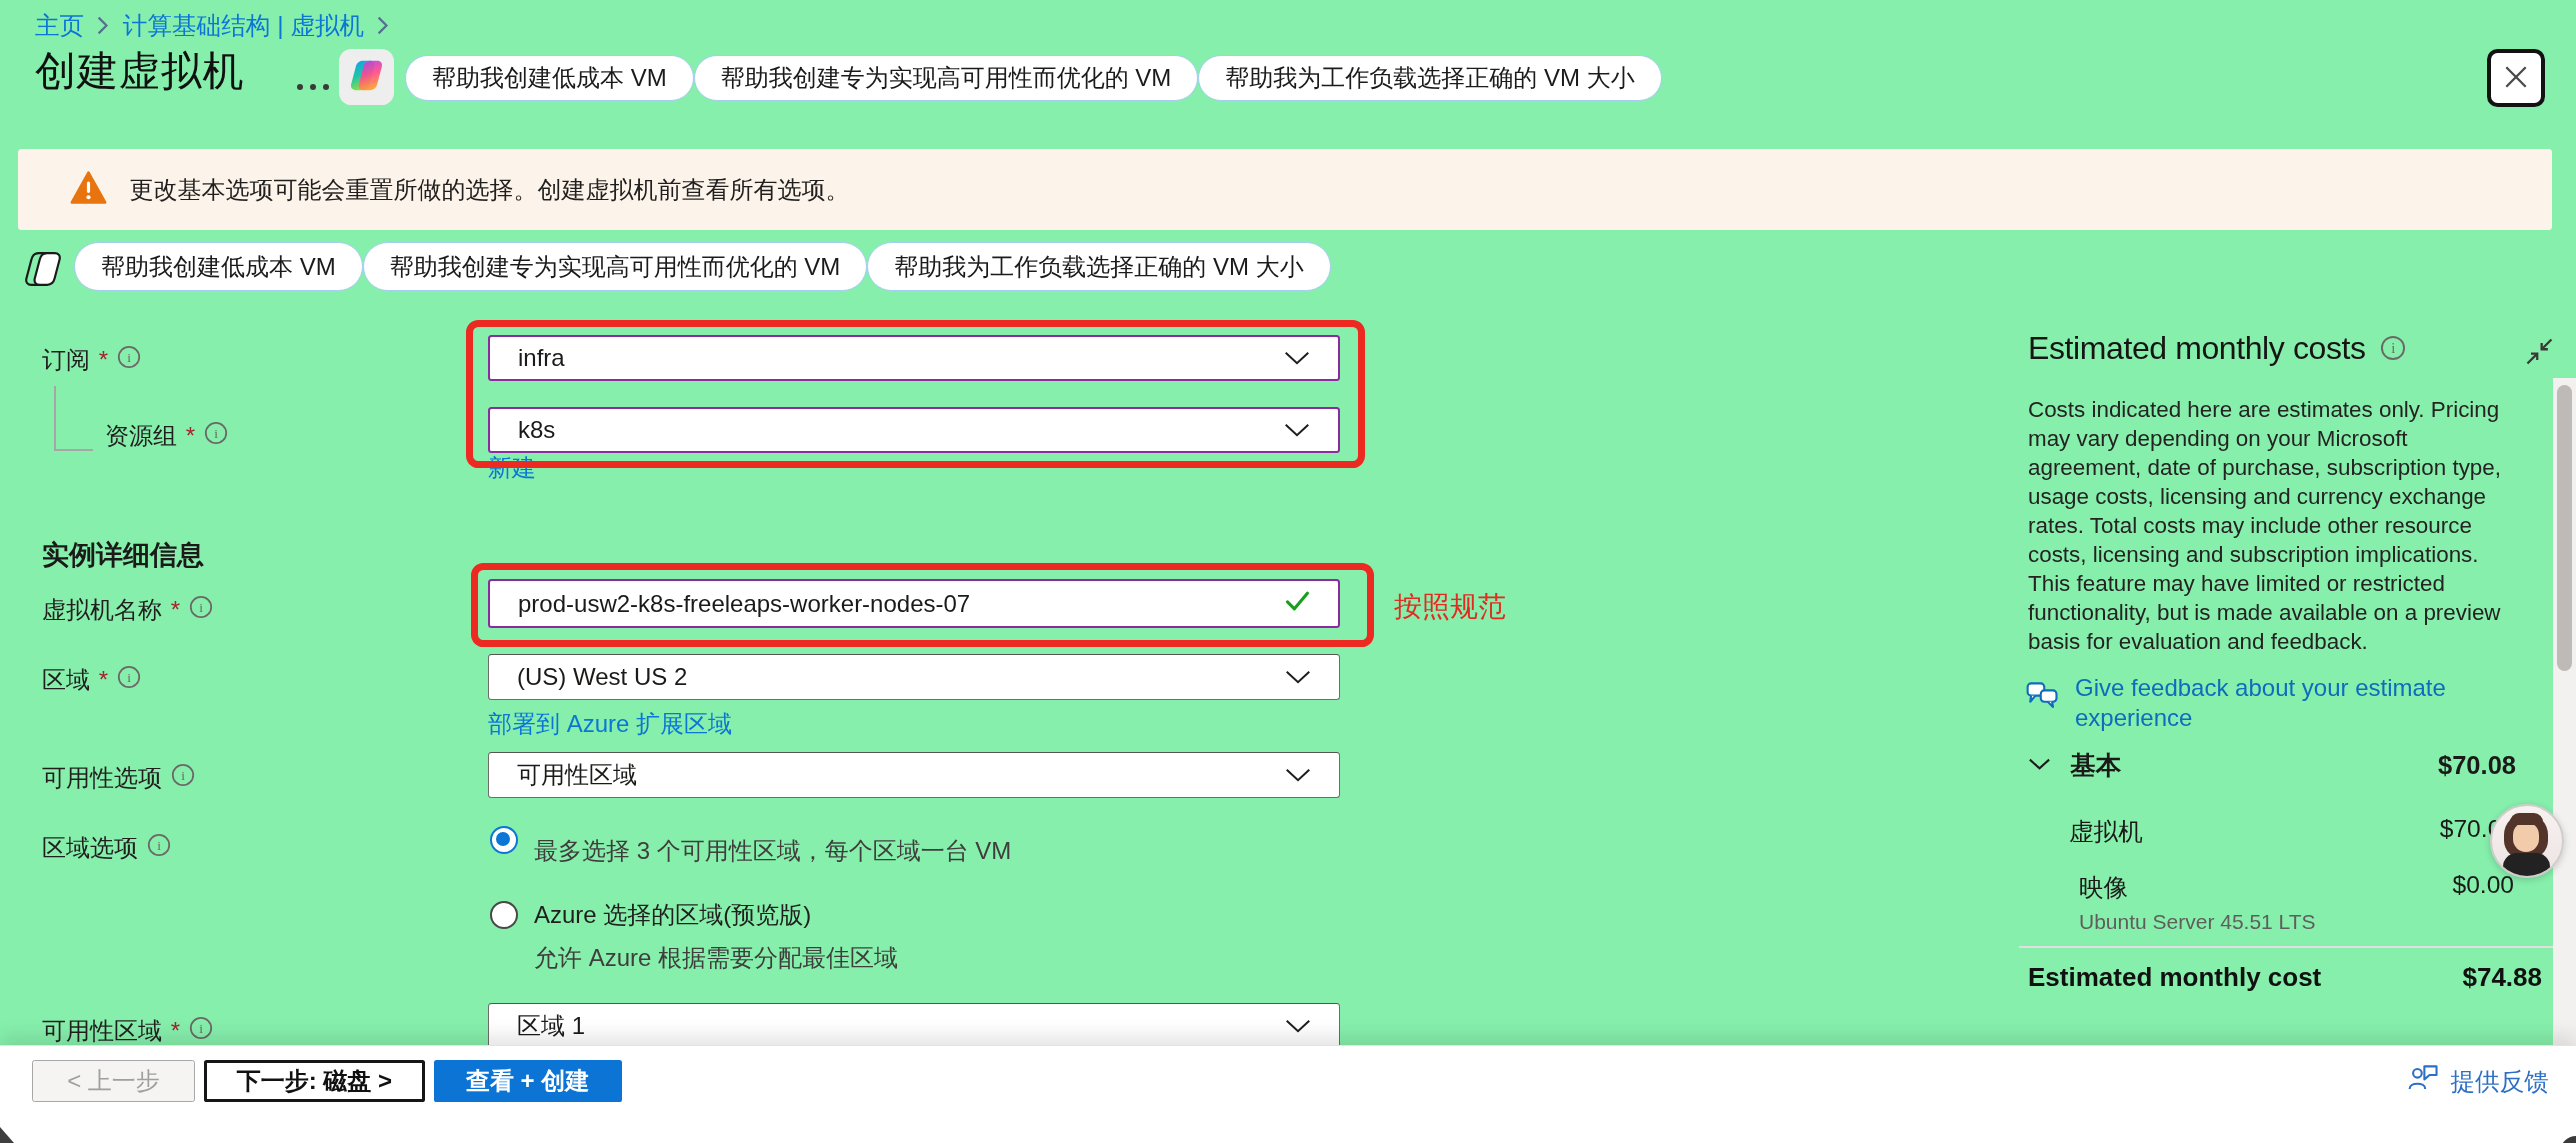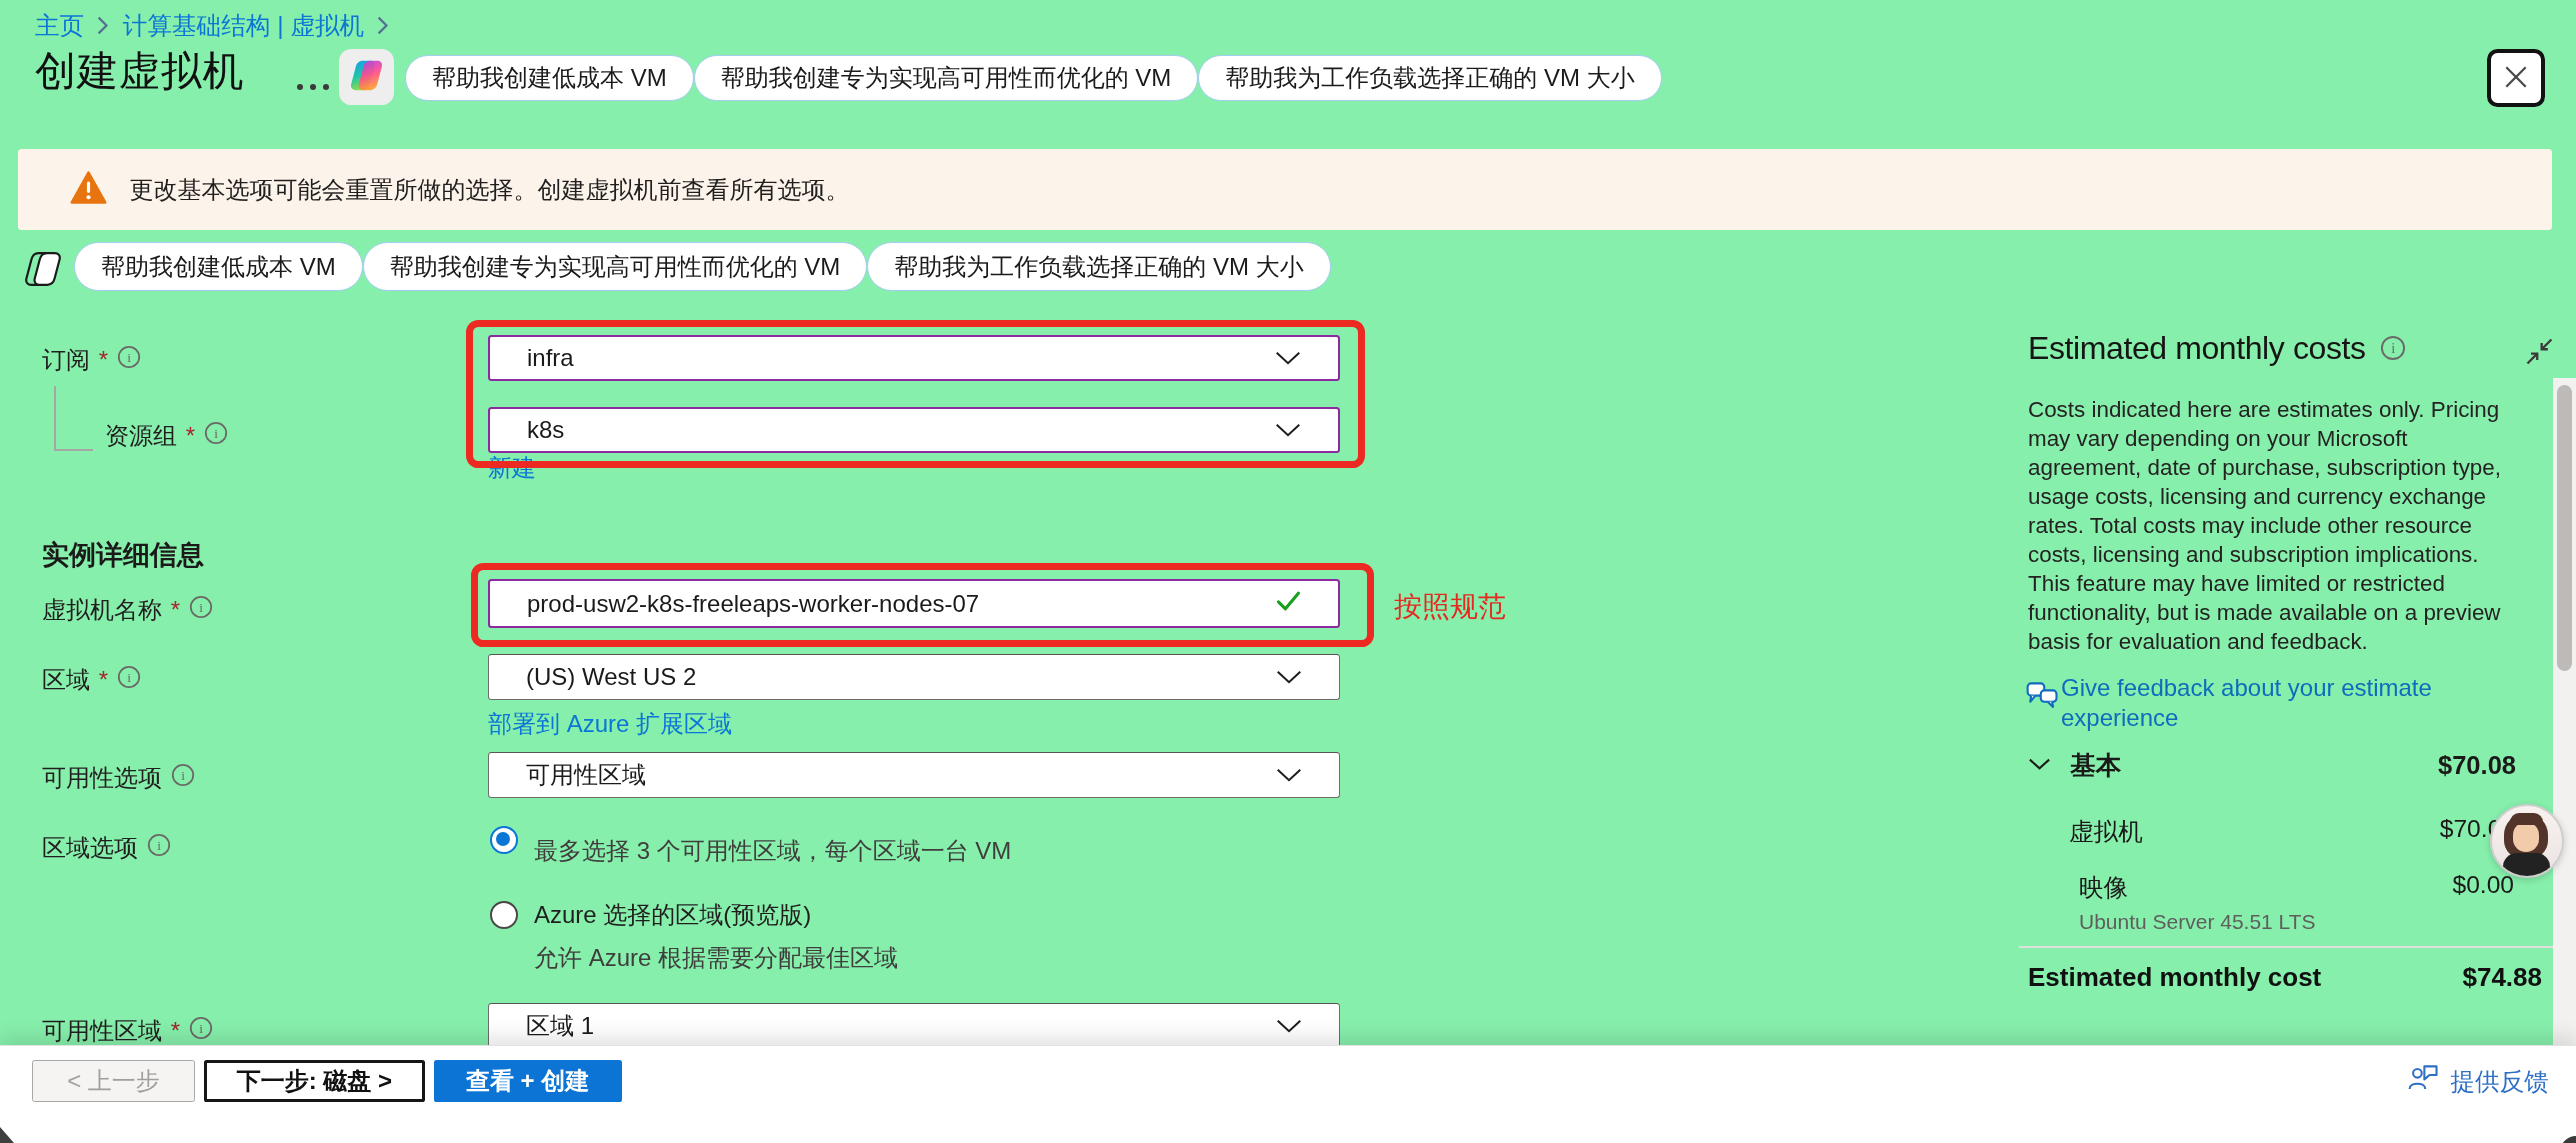--- a/index.html
+++ b/index.html
@@ -25,42 +25,42 @@
   .copilot-outline { position:absolute; left:23px; top:248px; }
   .close-btn { position:absolute; left:2487px; top:49px; width:58px; height:58px; background:#fff; border:4.4px solid #121212; border-radius:10.5px; display:flex; align-items:center; justify-content:center; cursor:pointer; }
 
   
   .banner { position:absolute; left:17.6px; top:149px; width:2534px; height:81px; background:#fcf3ea; border-radius:3.5px; display:flex; align-items:center; padding-left:52px; gap:23px; }
   .banner-text { font-size:24px; color:#201f1e; }
 
   
   .flabel { position:absolute; display:flex; align-items:center; gap:8.8px; font-size:24px; color:#201f1e; }
   .req { color:#a4262c; font-size:24px; }
-  .select, .textinput { position:absolute; left:488px; width:852px; height:46px; background:#fff; border:1.8px solid #6e6c69; border-top-color:#575552; border-radius:3.5px; display:flex; align-items:center; justify-content:space-between; padding:0 37px; font-size:24px; color:#1b1a19; cursor:pointer; }
+  .select, .textinput { position:absolute; left:488px; width:852px; height:46px; background:#fff; border:1.8px solid #6e6c69; border-top-color:#575552; border-radius:3.5px; display:flex; align-items:center; justify-content:space-between; padding:0 28px; font-size:24px; color:#1b1a19; cursor:pointer; }
   .purple { border:2.6px solid #8c2ba0 !important; }
   .blue-link { position:absolute; color:#0b76d6; font-size:24px; cursor:pointer; }
   .tree-v { position:absolute; left:54px; top:386px; width:1.8px; height:63px; background:#a8a6a4; }
   .tree-h { position:absolute; left:54px; top:449px; width:39px; height:1.8px; background:#a8a6a4; }
   .section-heading { position:absolute; left:42px; top:537px; font-size:27px; font-weight:700; color:#1b1a19; }
 
   .red-box { position:absolute; border:7px solid #ec2a21; border-radius:12.3px; pointer-events:none; z-index:5; }
   .red-note { position:absolute; left:1394px; top:588px; font-size:28px; color:#e42a20; z-index:6; }
 
   .radio-opt { position:absolute; display:flex; gap:16px; }
   .radio { width:28px; height:28px; border-radius:50%; border:2.6px solid #4a4846; background:#fff; flex:none; position:relative; margin-top:1.8px; cursor:pointer; }
   .radio.sel { border-color:#0b76d6; }
   .radio.sel::after { content:""; position:absolute; left:4.4px; top:4.4px; width:14px; height:14px; border-radius:50%; background:#0b76d6; }
   .radio-label { font-size:24px; color:#201f1e; }
   .radio-desc { font-size:24px; color:#3f3e3c; margin-top:10.5px; }
 
   
   .cost-title { position:absolute; left:2028px; top:328px; display:flex; align-items:center; gap:14px; font-size:32px; font-weight:400; color:#161514; letter-spacing:-0.4px; }
   .collapse-ic { position:absolute; left:2523px; top:335px; cursor:pointer; }
   .cost-disclaimer { position:absolute; left:2028px; top:395px; width:485px; font-size:22.4px; line-height:29px; color:#242322; }
-  .cost-feedback { position:absolute; left:2025px; top:673px; display:flex; gap:1px; cursor:pointer; }
+  .cost-feedback { position:absolute; left:2025px; top:673px; display:flex; gap:15px; cursor:pointer; }
   .cost-feedback-text { width:421px; font-size:24px; line-height:30px; color:#0f6cbd; }
   .cost-group-row { position:absolute; left:2028px; top:748px; width:488px; display:flex; align-items:center; }
   .cost-group-name { font-size:25.5px; font-weight:700; color:#1b1a19; margin-left:19.3px; }
   .cost-group-amt { margin-left:auto; font-size:25.5px; font-weight:600; color:#1b1a19; }
   .cost-item { position:absolute; width:446px; display:flex; font-size:24.6px; color:#1b1a19; }
   .cost-item .amt { margin-left:auto; }
   .cost-sub { position:absolute; left:2079px; top:910px; font-size:21px; color:#605e5c; }
   .cost-divider { position:absolute; left:2019px; top:946px; width:536px; height:1.8px; background:#e1dfdd; }
   .cost-total { position:absolute; left:2028px; top:962px; width:514px; display:flex; font-size:26px; font-weight:700; color:#111; }
   .cost-total .amt { margin-left:auto; }

